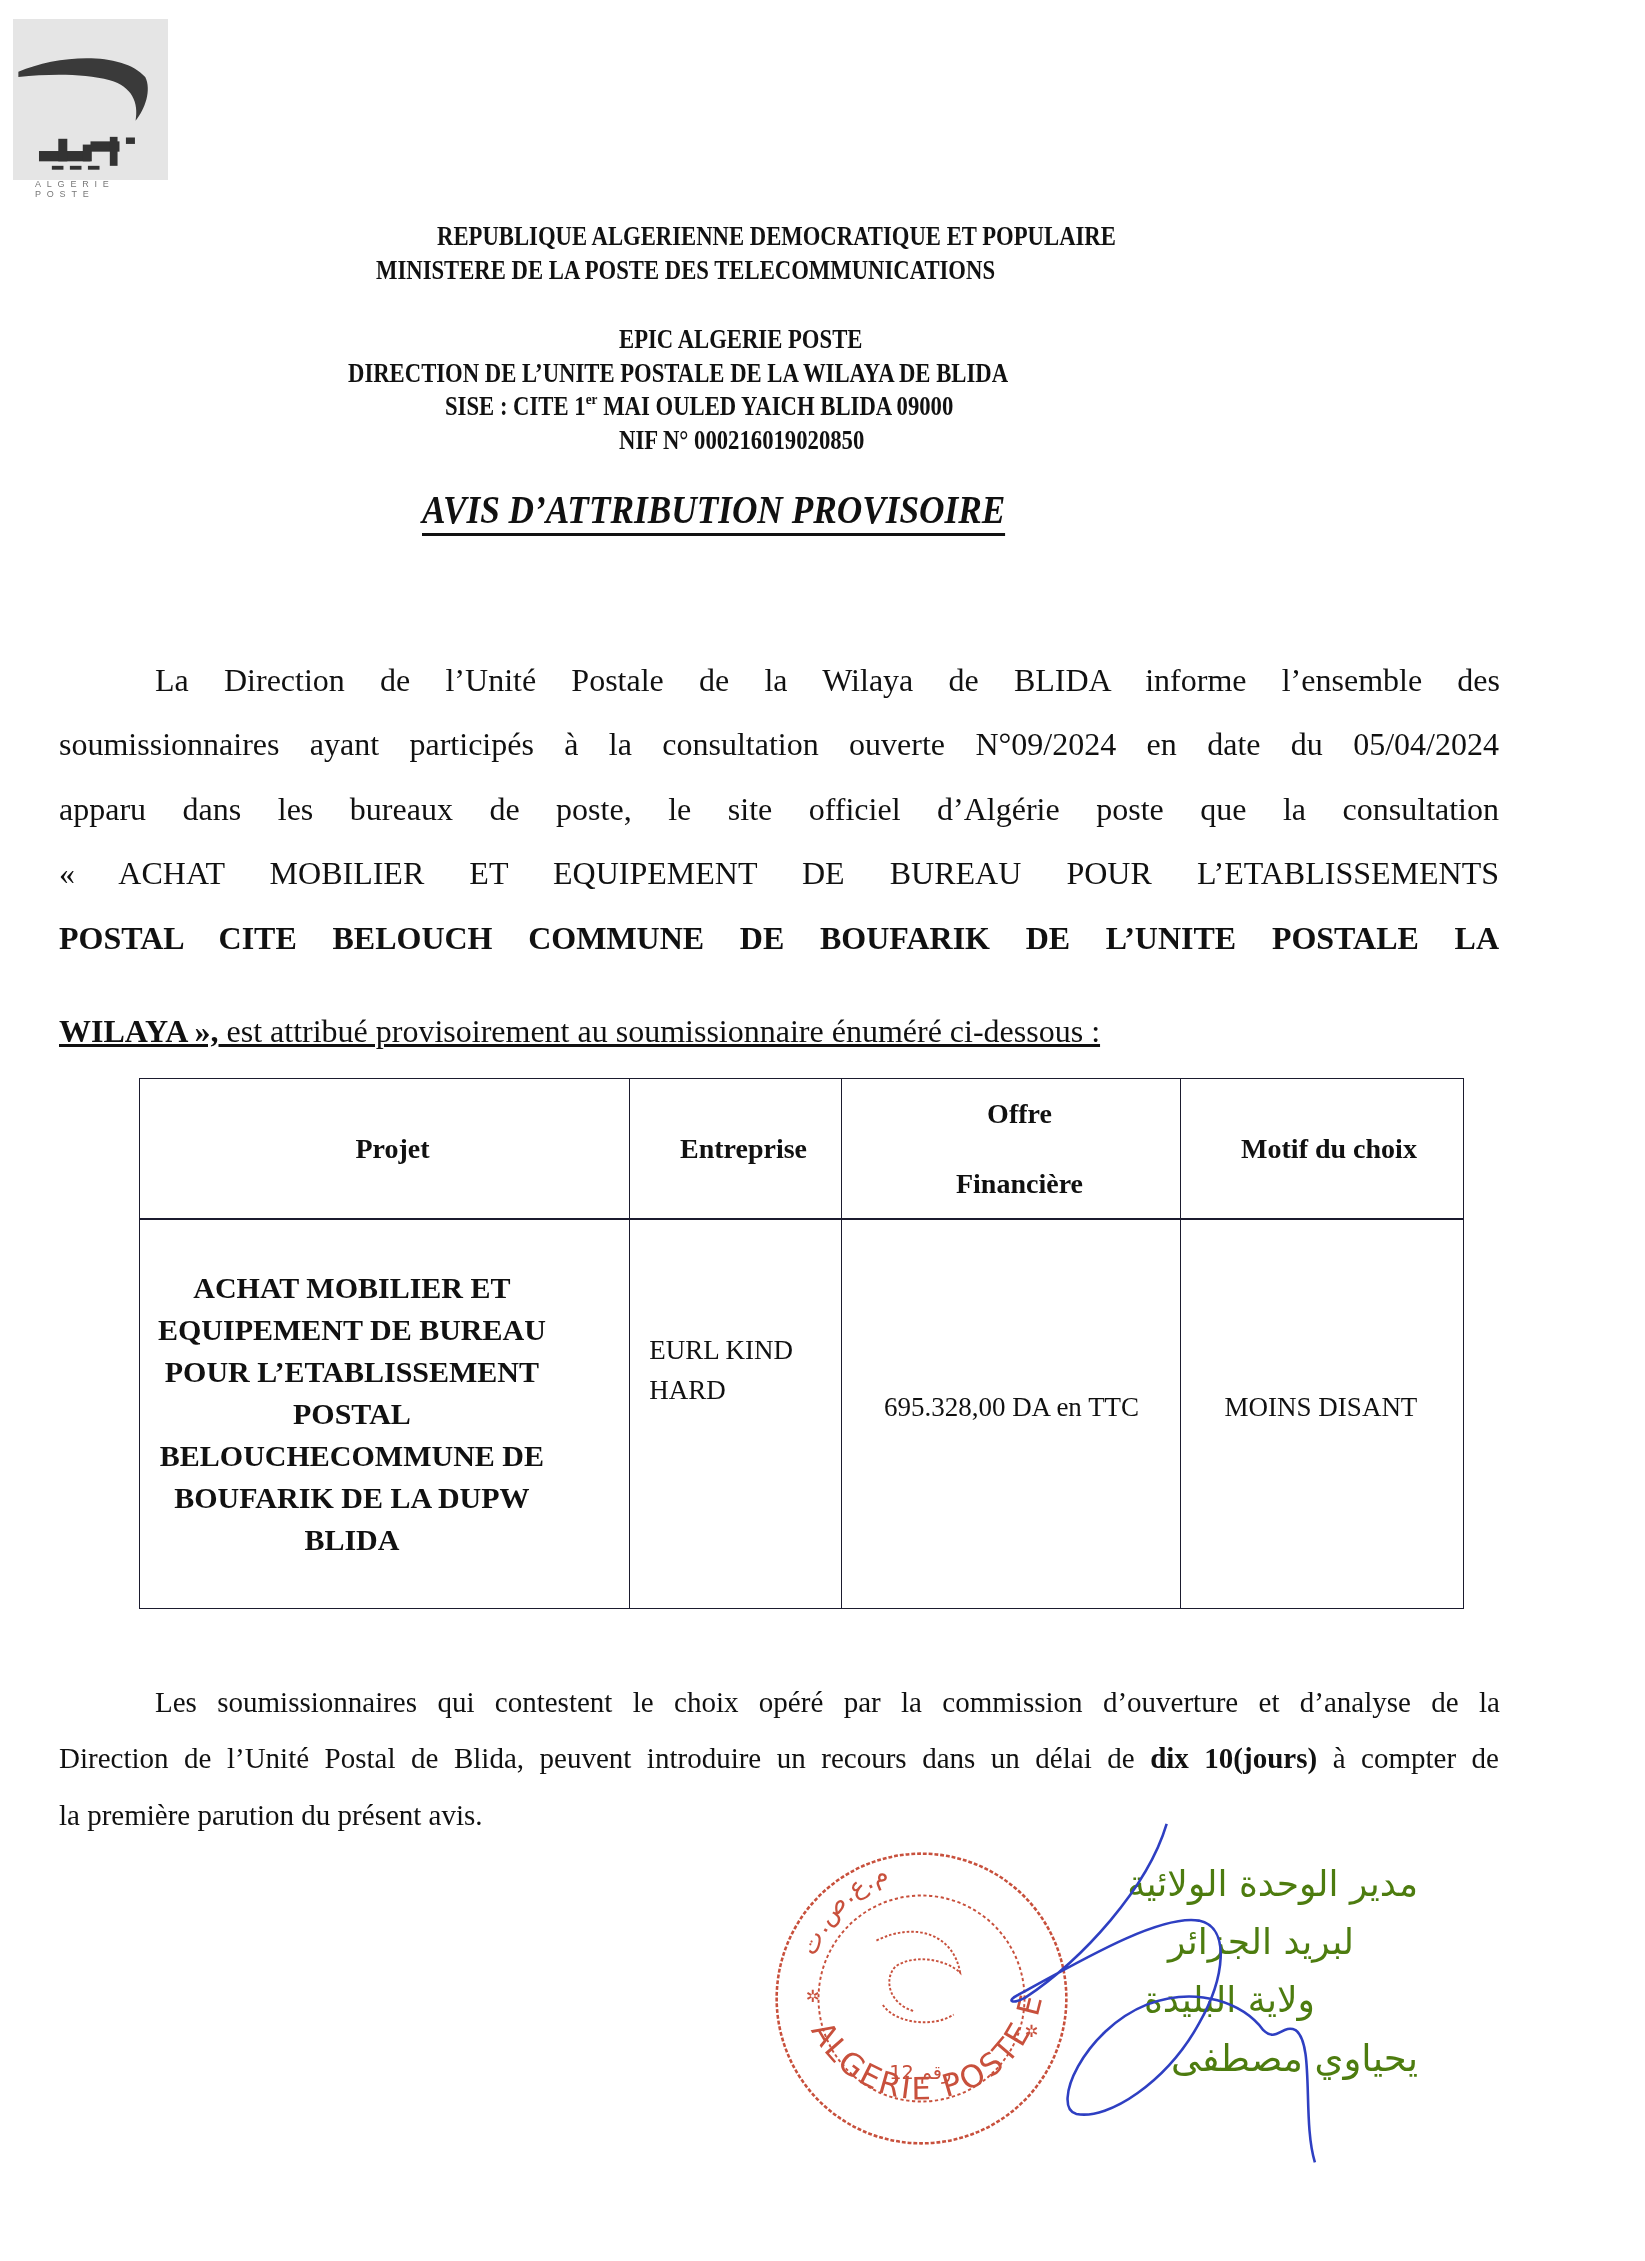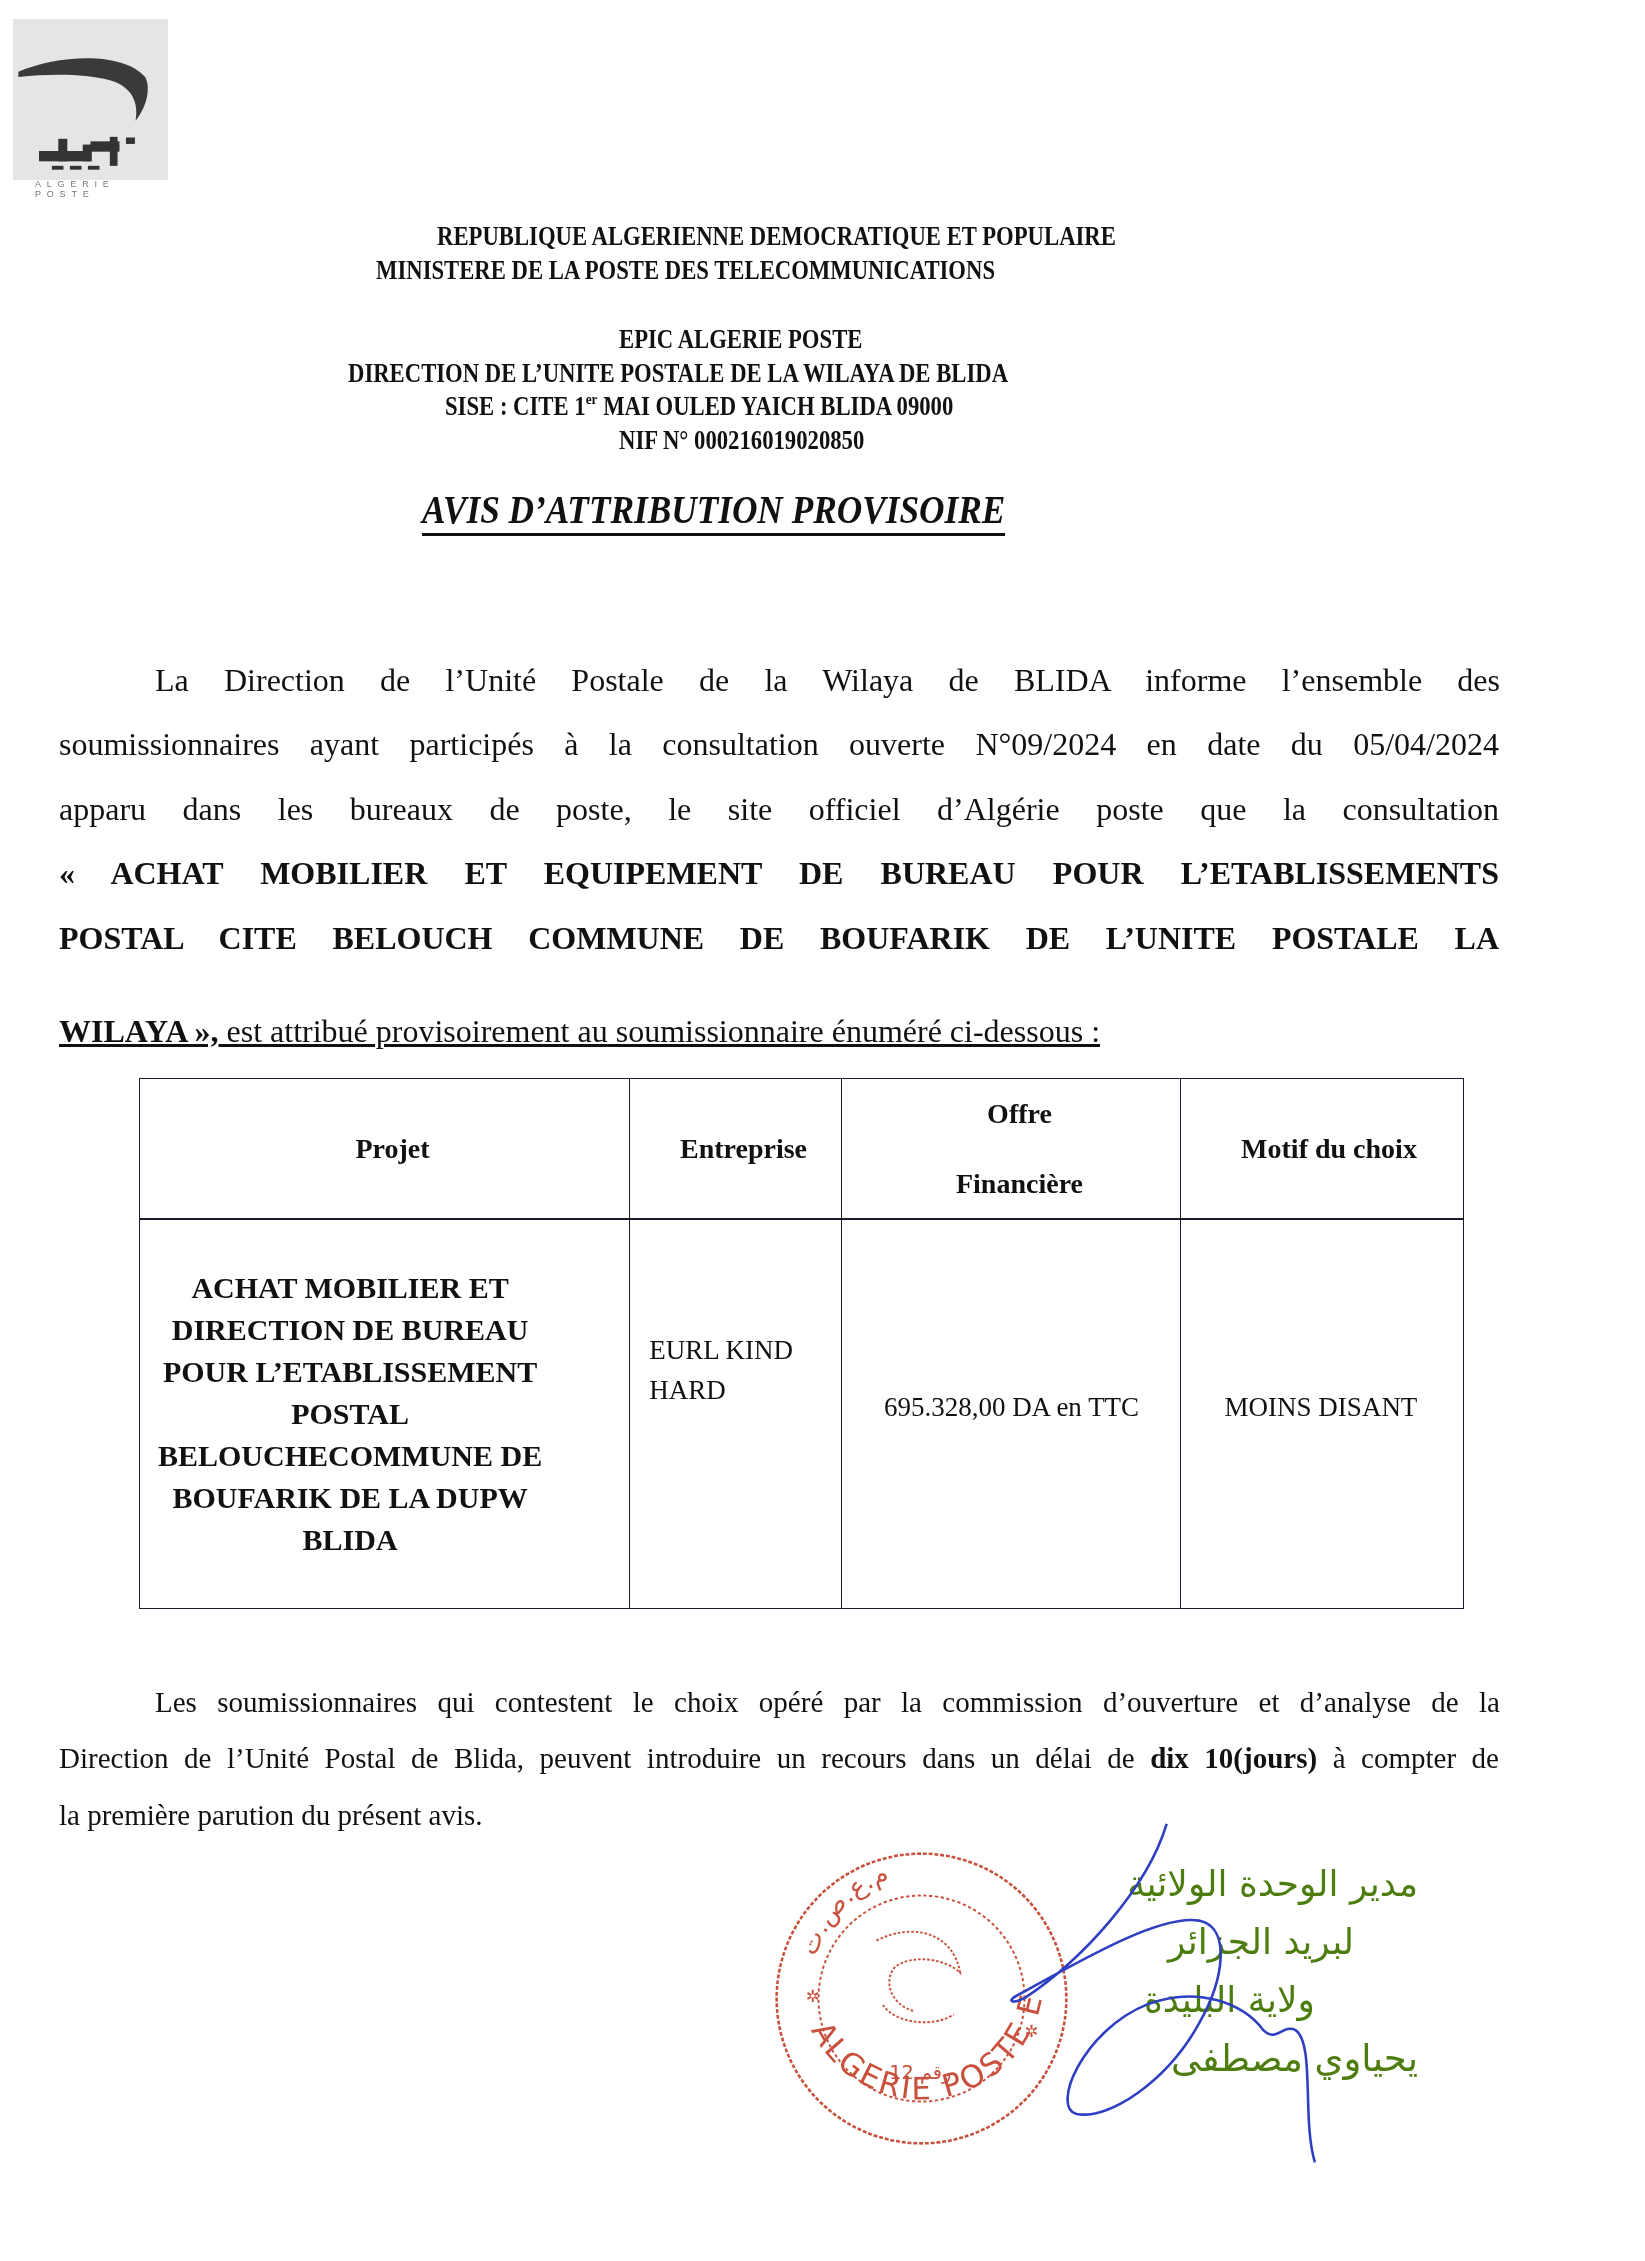--- a/index.html
+++ b/index.html
@@ -76,21 +76,21 @@
 <div class="hdr" style="left:619px; top:322px;">EPIC ALGERIE POSTE</div>
 <div class="hdr" style="left:348px; top:356px;">DIRECTION DE L’UNITE POSTALE DE LA WILAYA DE BLIDA</div>
 <div class="hdr" style="left:445px; top:389px;"><span>SISE : CITE 1</span><sup>er</sup><span> MAI OULED YAICH BLIDA 09000</span></div>
 <div class="hdr" style="left:619px; top:423px;">NIF N° 000216019020850</div>
 
 <div class="title">AVIS D’ATTRIBUTION PROVISOIRE</div>
 
 <div class="para-line first" style="top:661px;">La Direction de l’Unité Postale de la Wilaya de BLIDA informe l’ensemble des</div>
 <div class="para-line" style="top:725px;">soumissionnaires ayant participés à la consultation ouverte N°09/2024 en date du 05/04/2024</div>
 <div class="para-line" style="top:790px;">apparu dans les bureaux de poste, le site officiel d’Algérie poste    que la consultation</div>
-<div class="para-line bold" style="top:854px; font-weight:bold;">« ACHAT MOBILIER ET EQUIPEMENT DE BUREAU POUR L’ETABLISSEMENTS</div>
+<div class="para-line bold" style="top:854px; font-weight:normal;">« ACHAT MOBILIER ET EQUIPEMENT DE BUREAU POUR L’ETABLISSEMENTS</div>
 <div class="para-line bold" style="top:919px; font-weight:bold;">POSTAL CITE BELOUCH COMMUNE DE BOUFARIK DE L’UNITE POSTALE LA</div>
 <div class="para-line last" style="top:1012px;text-decoration:underline;"><b>WILAYA »,</b><span> est attribué provisoirement au soumissionnaire énuméré ci-dessous :</span></div>
 
 <div class="tbl">
   <div class="hline"></div>
   <div class="vline" style="left:489px;"></div>
   <div class="vline" style="left:701px;"></div>
   <div class="vline" style="left:1040px;"></div>
 
   <div class="th" style="left:490px; width:211px;">
@@ -104,21 +104,21 @@
     <div class="gap"></div>
     <span>Financière</span>
   </div>
   <div class="th" style="left:1041px; width:280px;">
     <span>Motif du choix</span>
   </div>
 
   <div class="td projet" style="left:0; width:471px;text-align:center;">
     <div>
       <div>ACHAT MOBILIER ET</div>
-      <div>DIRECTION DE BUREAU</div>
+      <div>EQUIPEMENT DE BUREAU</div>
       <div>POUR L’ETABLISSEMENT</div>
       <div>POSTAL</div>
       <div>BELOUCHECOMMUNE DE</div>
       <div>BOUFARIK DE LA DUPW</div>
       <div>BLIDA</div>
     </div>
   </div>
   <div class="td entreprise" style="left:490px; width:192px;">
     <div>
       <div>EURL KIND</div>

